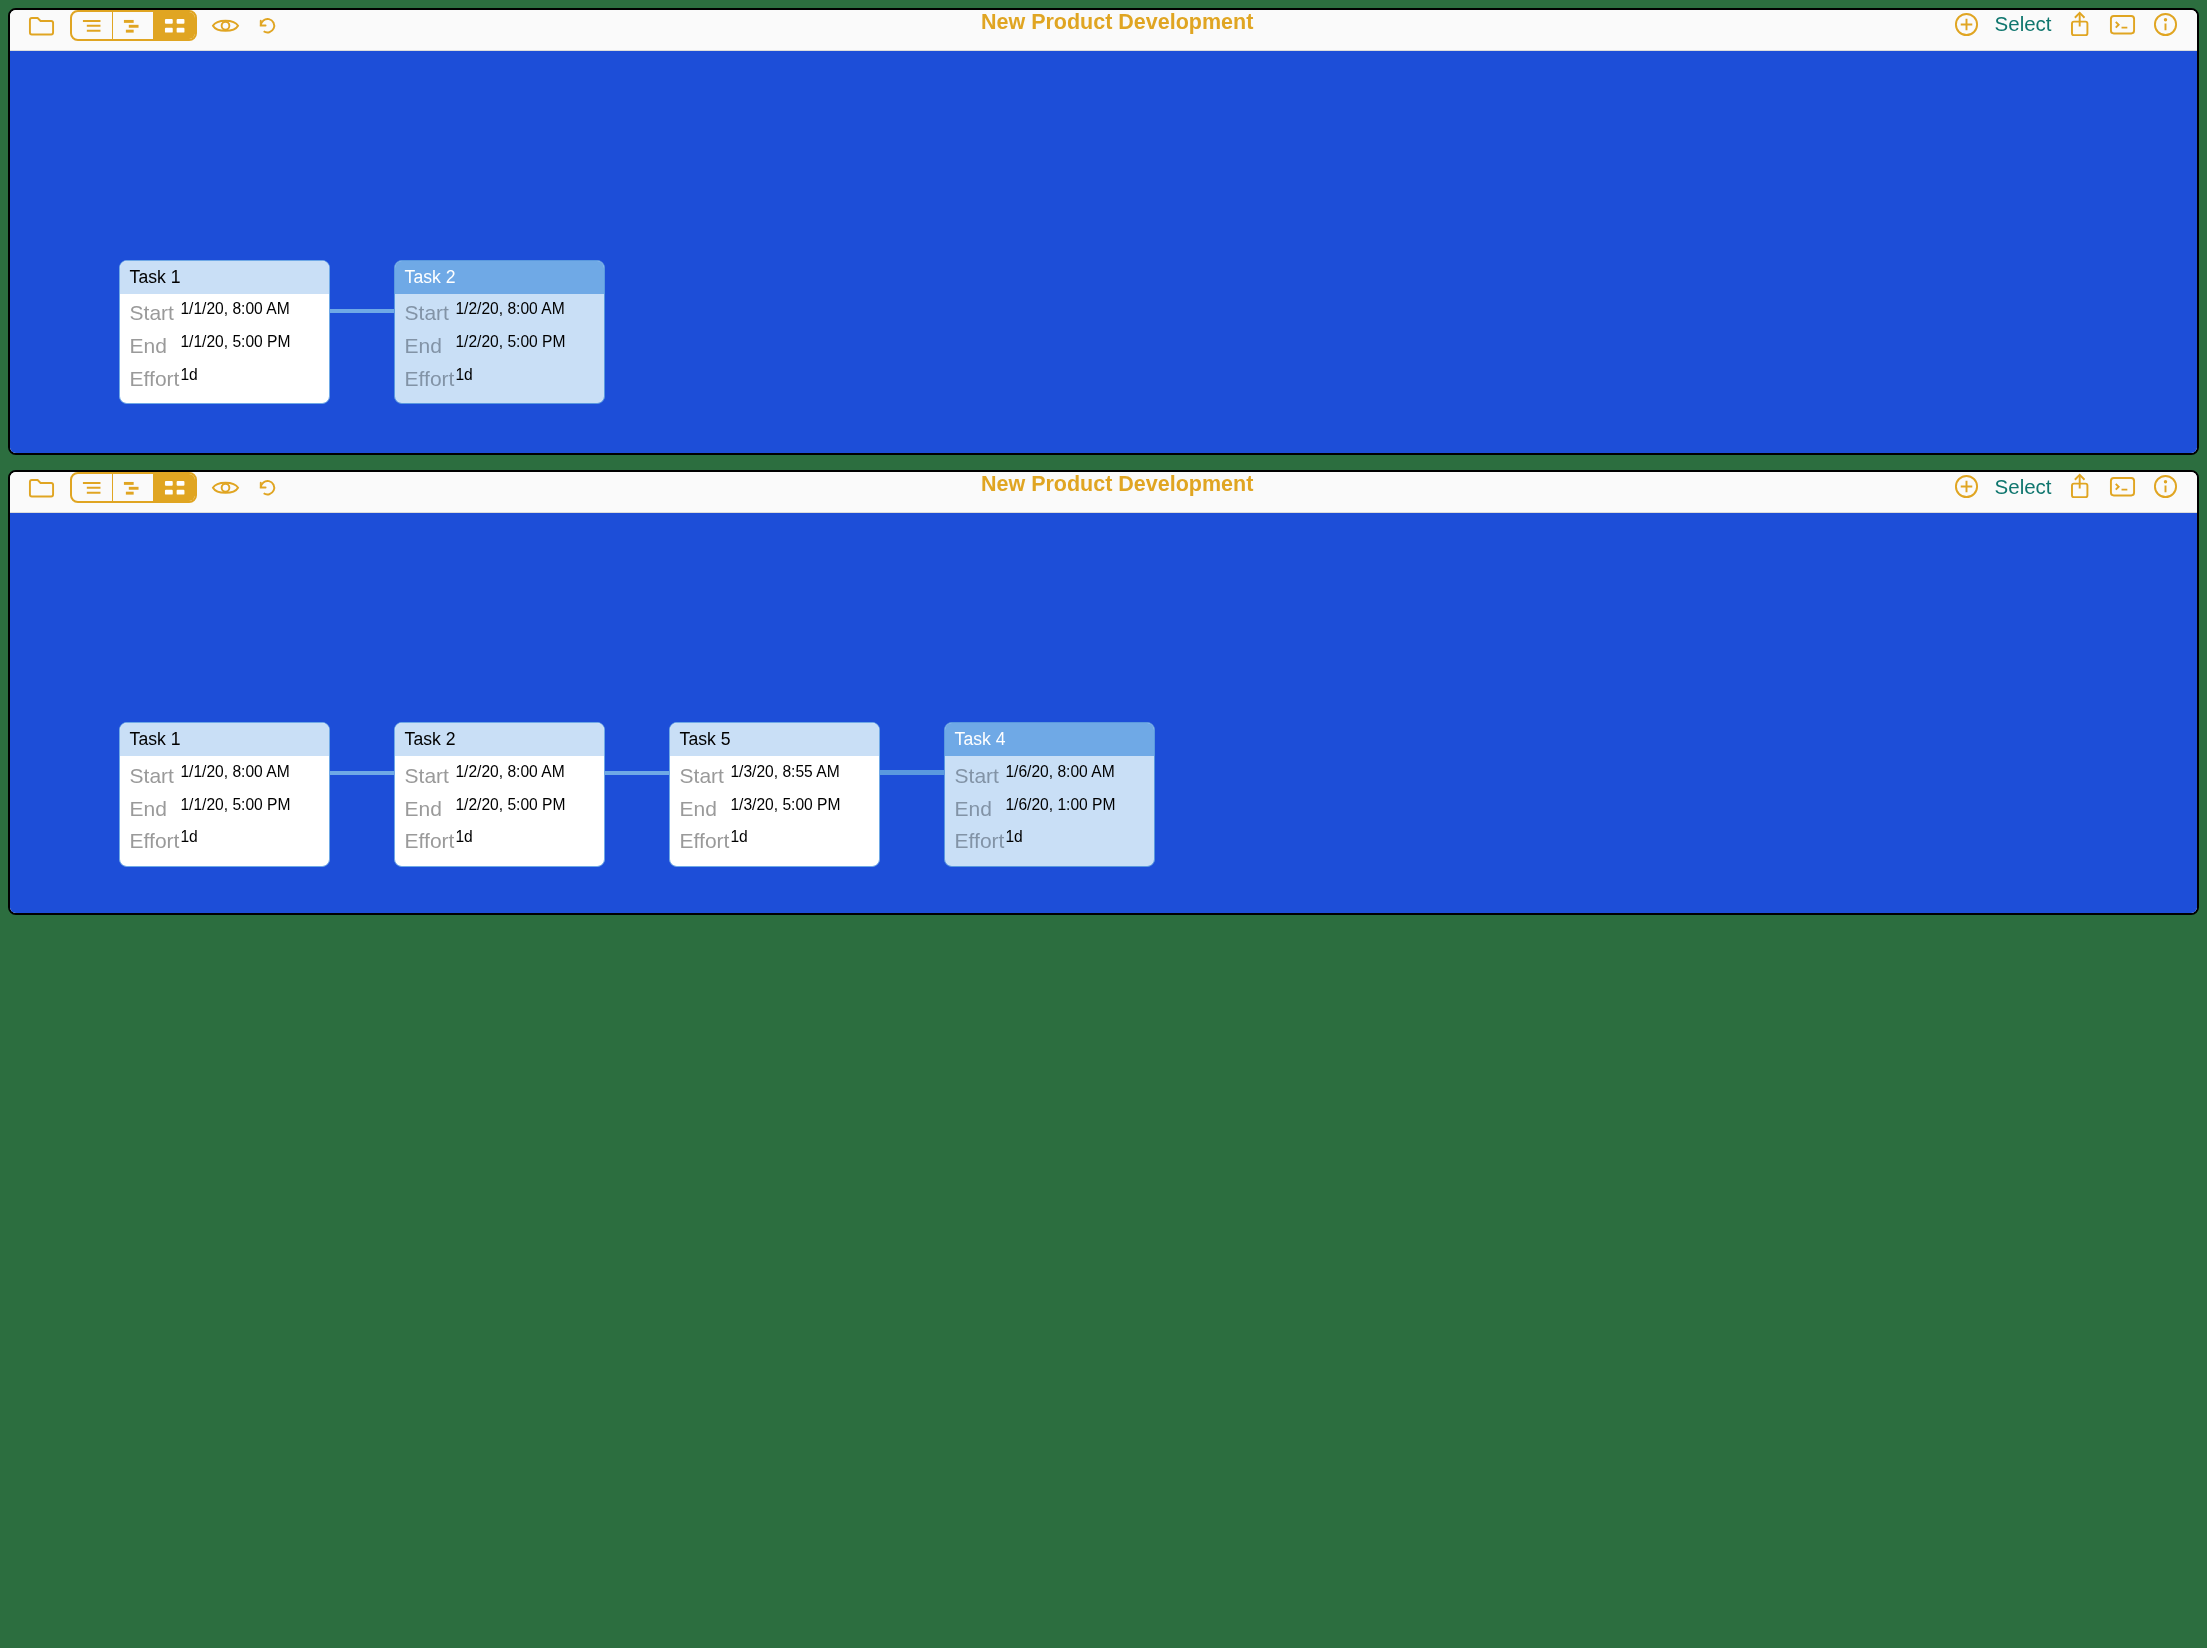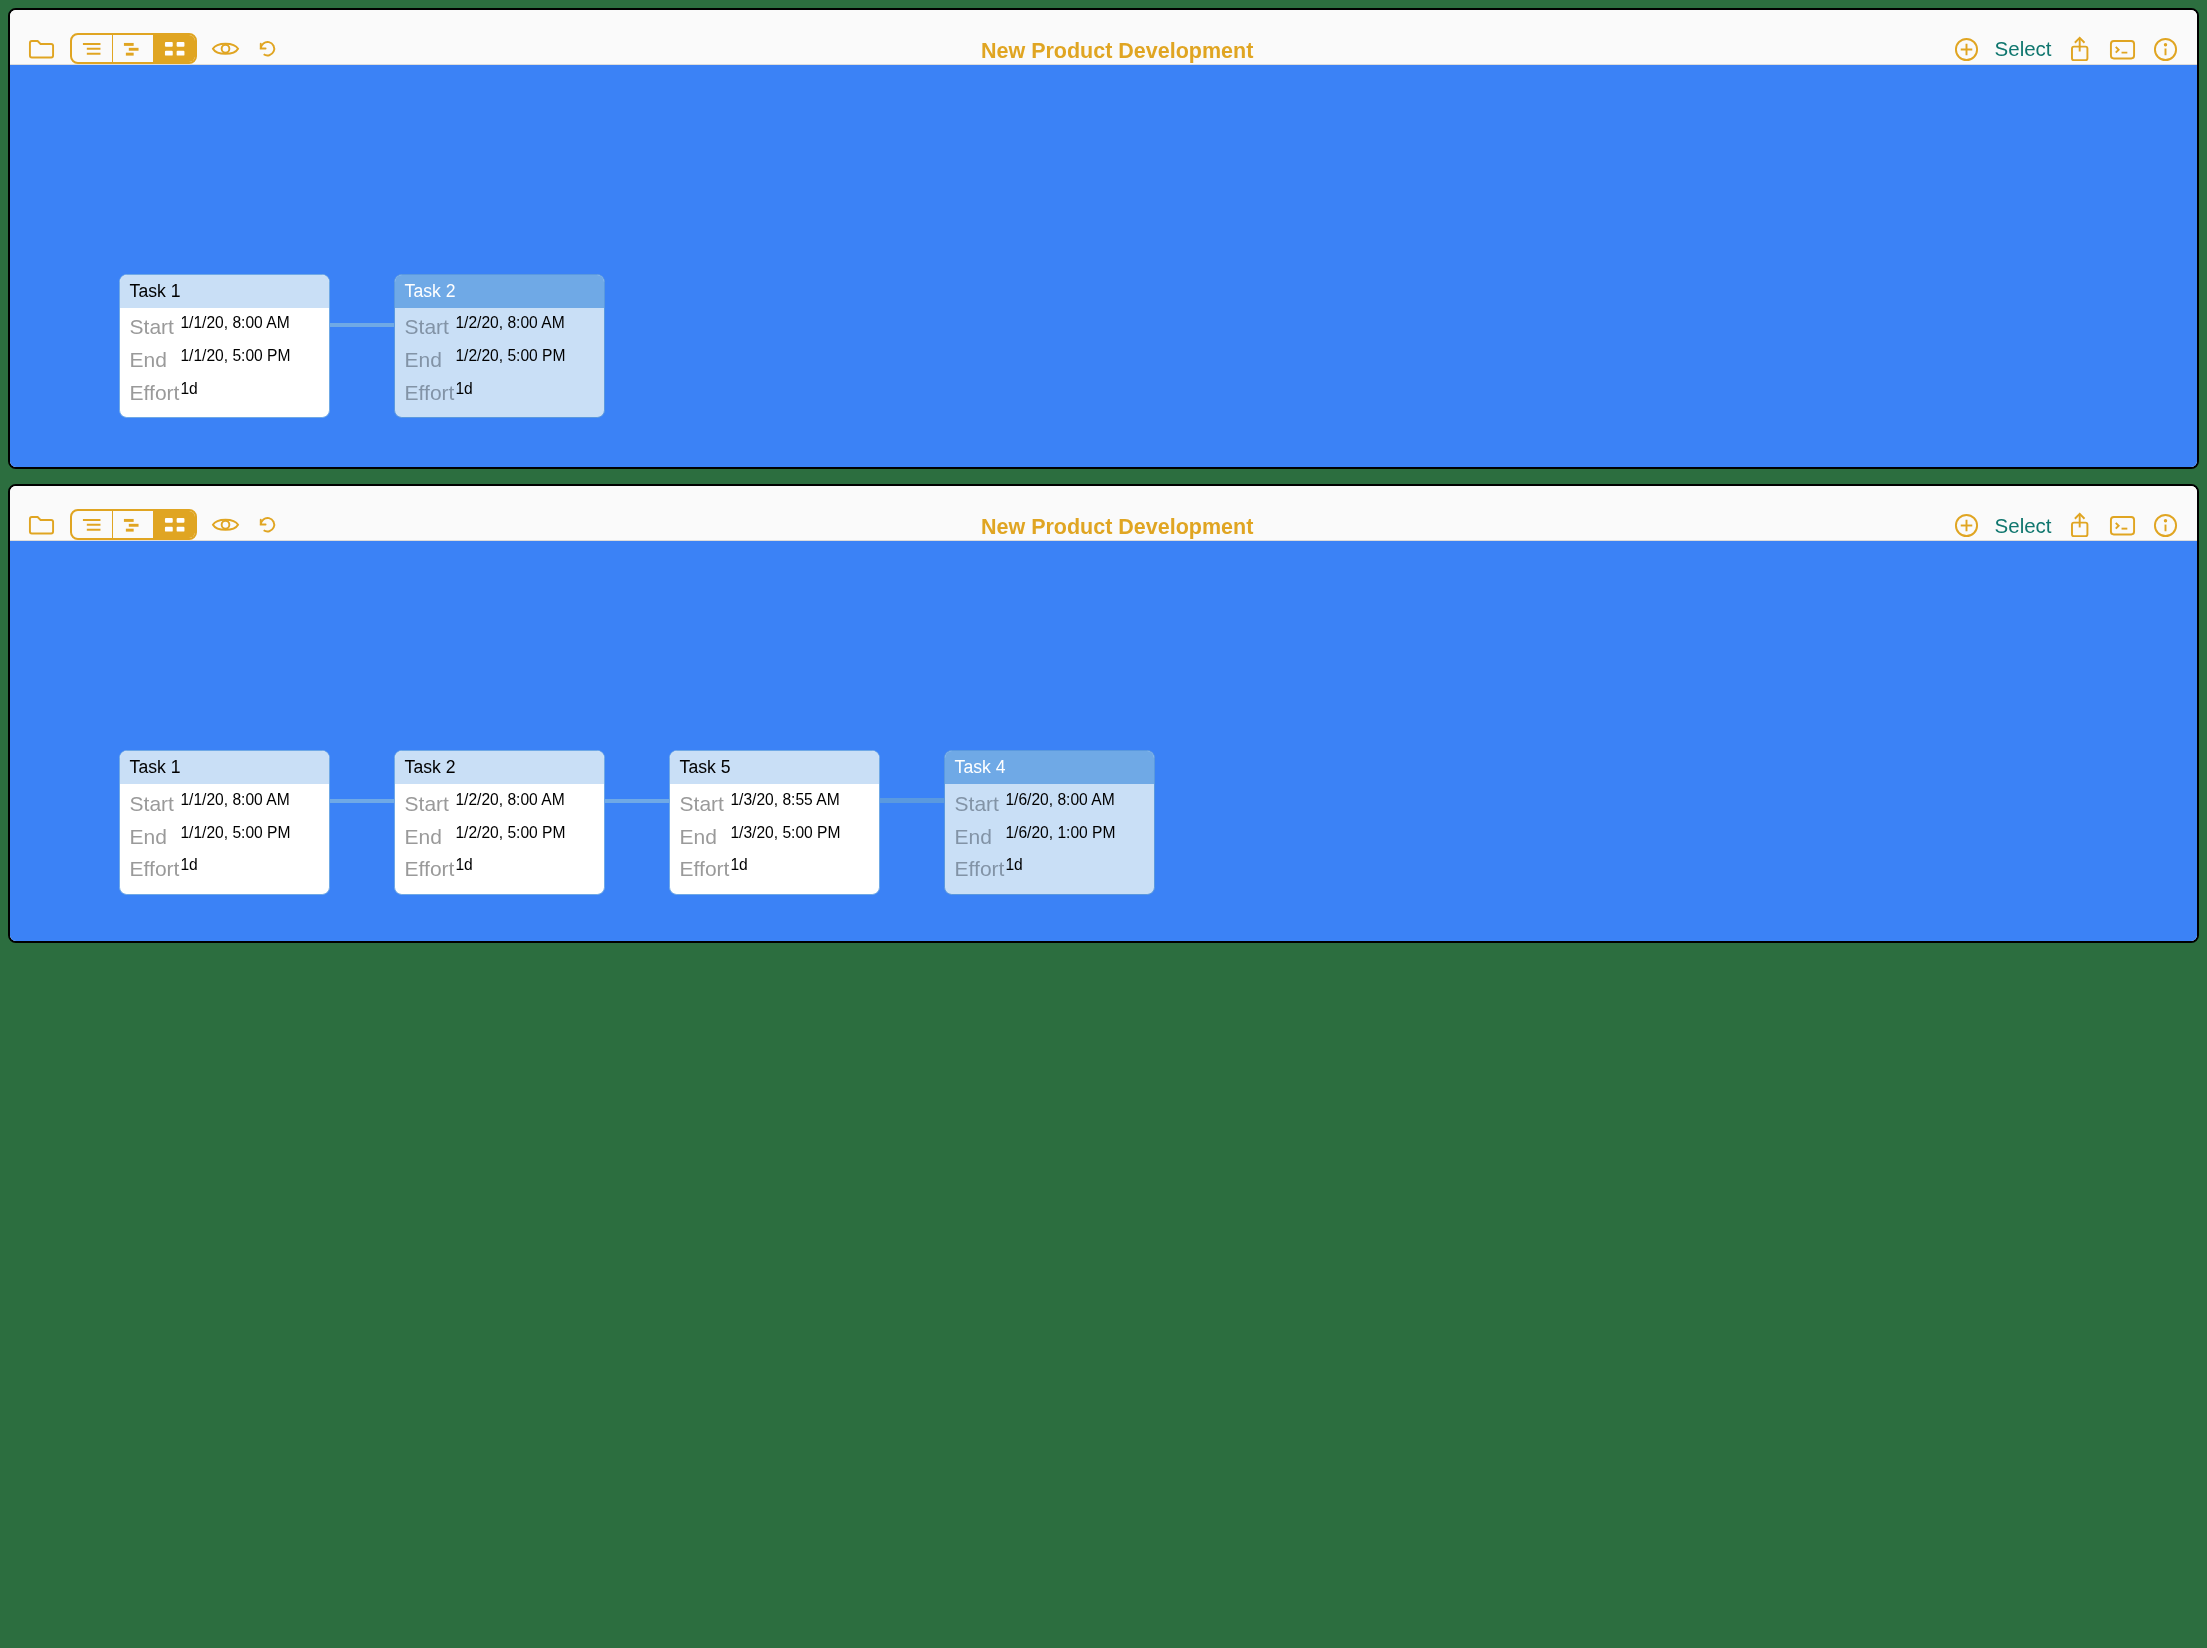--- a/index.html
+++ b/index.html
@@ -10,22 +10,22 @@
   }
   .panel {
     background: #ffffff;
     border: 2.9px solid #000;
     border-radius: 7.8px;
     margin-bottom: 15.6px;
     overflow: hidden;
   }
   .toolbar {
     display: flex;
-    align-items: flex-end;
-    height: 55px;
+    align-items: flex-start;
+    height: 41px;
     padding: 0 17.6px;
     background: #fafafa;
     border-bottom: 1px solid #dcdcdc;
     gap: 3px;
   }
   .toolbar .left, .toolbar .right { display: flex; align-items: center; gap: 13.7px; }
   .toolbar .center { flex: 1; text-align: center; font-size: 21.5px; font-weight: 600; color: #e0a522; }
   .seg {
     display: flex;
     border: 2px solid #e0a522;
@@ -46,21 +46,21 @@
   .seg-btn svg { display: block; }
   .icon-btn {
     width: 29px; height: 29px;
     display: flex; align-items: center; justify-content: center;
     cursor: pointer;
     color: #e0a522;
   }
   .select-btn { color: #0f766e; font-size: 20.5px; cursor: pointer; }
   .canvas {
     position: relative;
-    background: #3b82f6;
+    background: #1d4ed8;
     height: 402px;
   }
   .panel2 .canvas { height: 400px; }
   .task-card {
     position: absolute;
     width: 211px;
     border: 1.5px solid #6fa9e6;
     border-radius: 7.8px;
     overflow: hidden;
     background: #fff;

